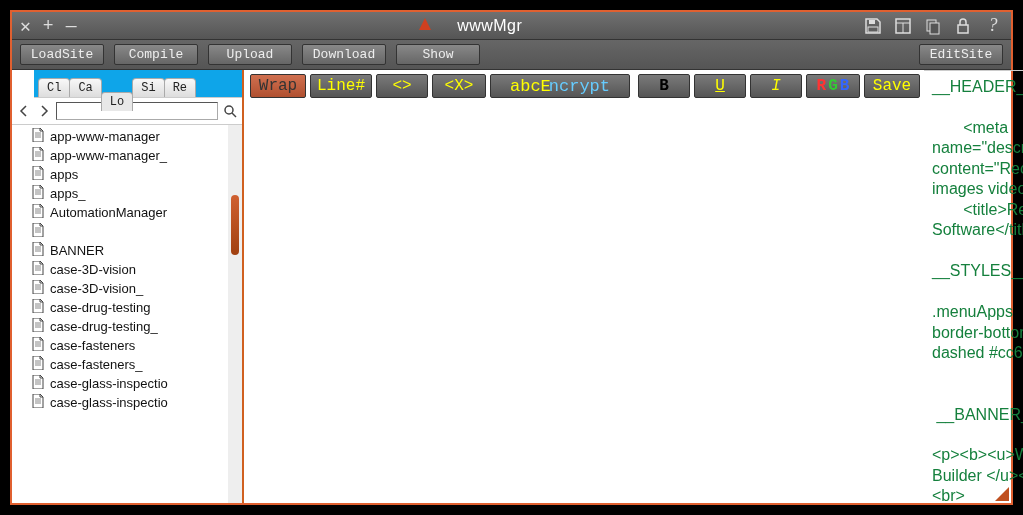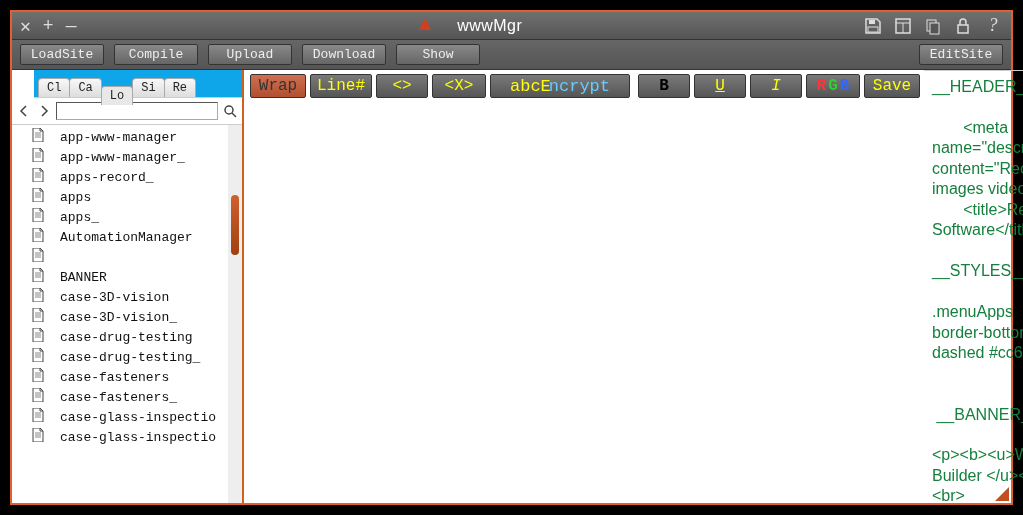--- a/index.html
+++ b/index.html
@@ -112,21 +112,21 @@
     border-radius: 4px 4px 0 0;
     padding: 2px 8px;
     background: linear-gradient(#f8f8f8,#ddd);
     color:#222;
     cursor:pointer;
     margin-right:-1px;
   }
   .tab.active {
     background: #e8e8e8;
     position:relative;
-    top:8px;
+    top:14px;
   }
   .search-row {
     display:flex;
     align-items:center;
     padding:4px;
     border-bottom:1px solid #ccc;
     gap:4px;
   }
   .search-row .arrow-btn {
     width:16px; height:16px; display:flex;align-items:center;justify-content:center;
@@ -141,23 +141,23 @@
   }
   .filelist-wrap {
     flex:1; overflow:hidden; position:relative;
     display:flex;
   }
   .filelist {
     flex:1; overflow-y:auto; overflow-x:hidden;
     padding:2px 0;
   }
   .file-item {
-    display:flex; align-items:center; gap:16px;
+    display:flex; align-items:center; gap:6px;
     padding:1px 8px 1px 20px;
-    font-family:Liberation Mono, monospace;
+    font-family:Liberation Sans, sans-serif;
     font-size:13px;
     white-space:nowrap;
     color:#111;
     cursor:pointer;
   }
   .file-item svg { width:12px; height:14px; flex-shrink:0; }
   .filelist-scroll {
     width:14px;
     background:#eee;
     position:relative;
@@ -361,30 +361,20 @@
               <span>app-www-manager_</span>
             </div>
             <div class="file-item">
               <span><svg viewBox="0 0 12 14">
                   <path d="M1 0h7l3 3v11H1z" fill="#fff" stroke="#444"></path>
                   <path d="M8 0v3h3" fill="none" stroke="#444"></path>
                   <line x1="3" y1="5" x2="9" y2="5" stroke="#888"></line>
                   <line x1="3" y1="7" x2="9" y2="7" stroke="#888"></line>
                   <line x1="3" y1="9" x2="9" y2="9" stroke="#888"></line>
                 </svg></span>
-              <span>apps-record_</span>
-            </div>
-            <div class="file-item">
-              <span><svg viewBox="0 0 12 14">
-                  <path d="M1 0h7l3 3v11H1z" fill="#fff" stroke="#444"></path>
-                  <path d="M8 0v3h3" fill="none" stroke="#444"></path>
-                  <line x1="3" y1="5" x2="9" y2="5" stroke="#888"></line>
-                  <line x1="3" y1="7" x2="9" y2="7" stroke="#888"></line>
-                  <line x1="3" y1="9" x2="9" y2="9" stroke="#888"></line>
-                </svg></span>
               <span>apps</span>
             </div>
             <div class="file-item">
               <span><svg viewBox="0 0 12 14">
                   <path d="M1 0h7l3 3v11H1z" fill="#fff" stroke="#444"></path>
                   <path d="M8 0v3h3" fill="none" stroke="#444"></path>
                   <line x1="3" y1="5" x2="9" y2="5" stroke="#888"></line>
                   <line x1="3" y1="7" x2="9" y2="7" stroke="#888"></line>
                   <line x1="3" y1="9" x2="9" y2="9" stroke="#888"></line>
                 </svg></span>

